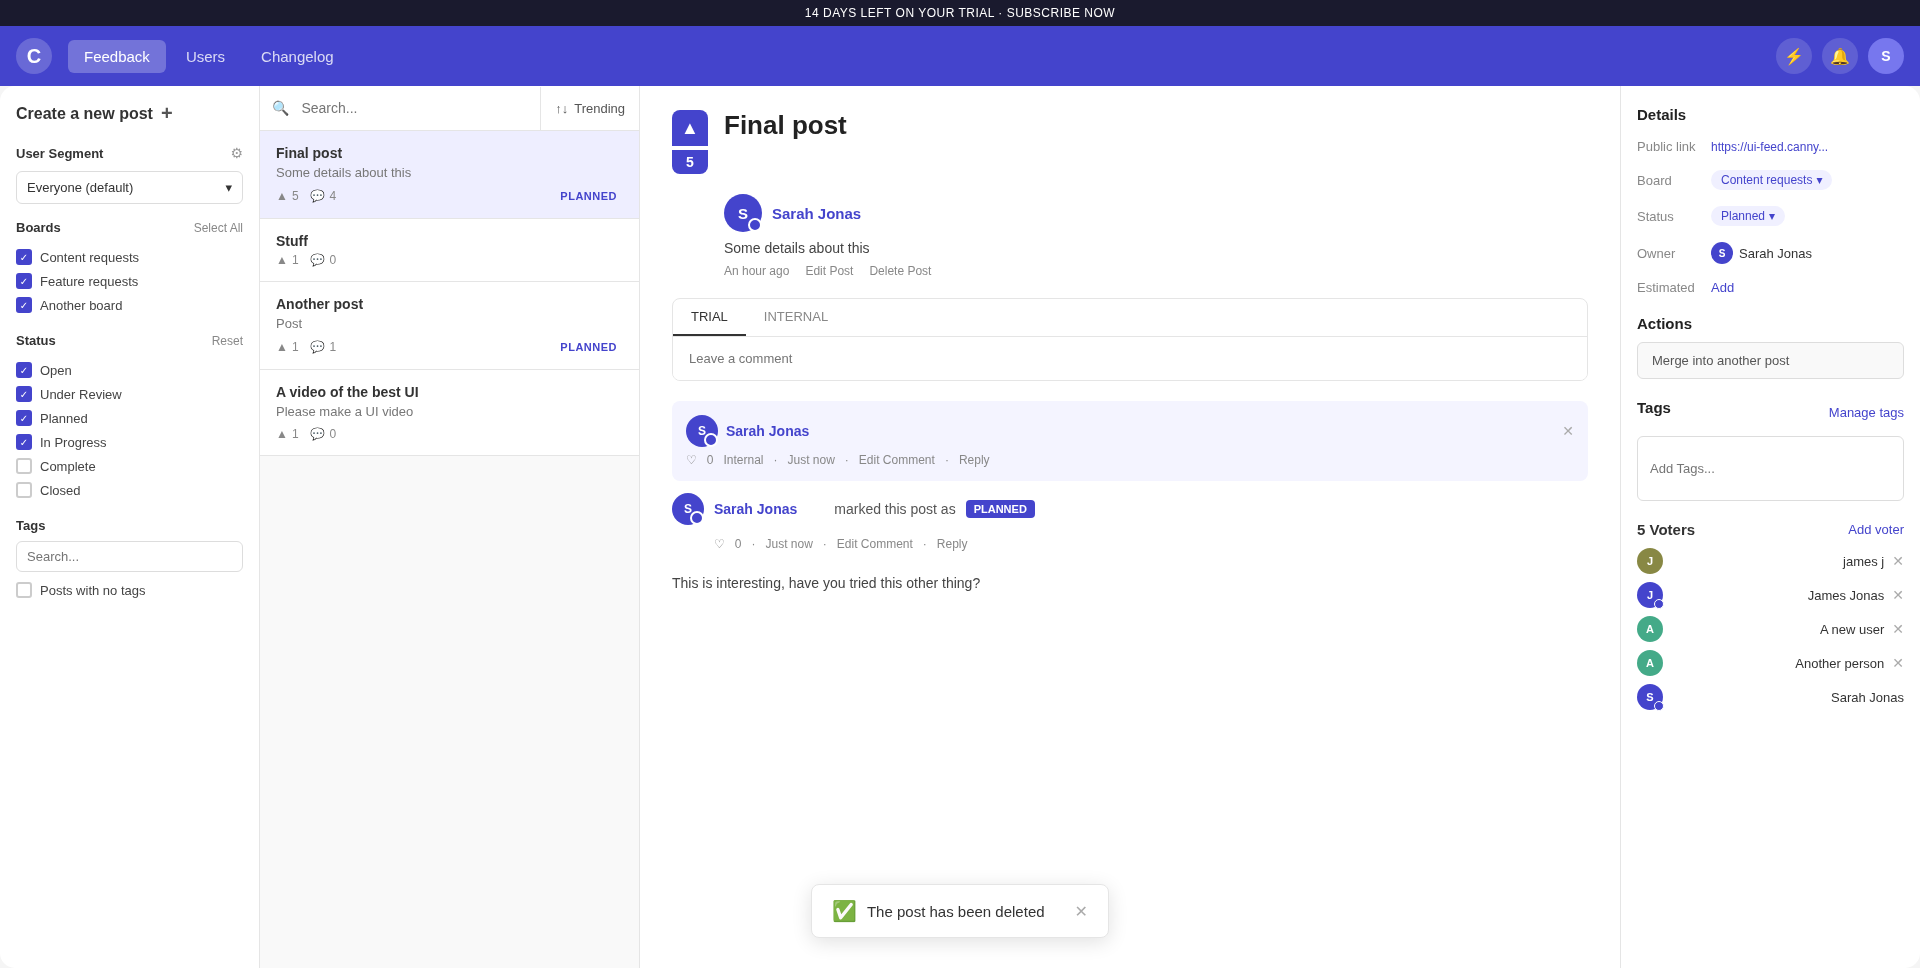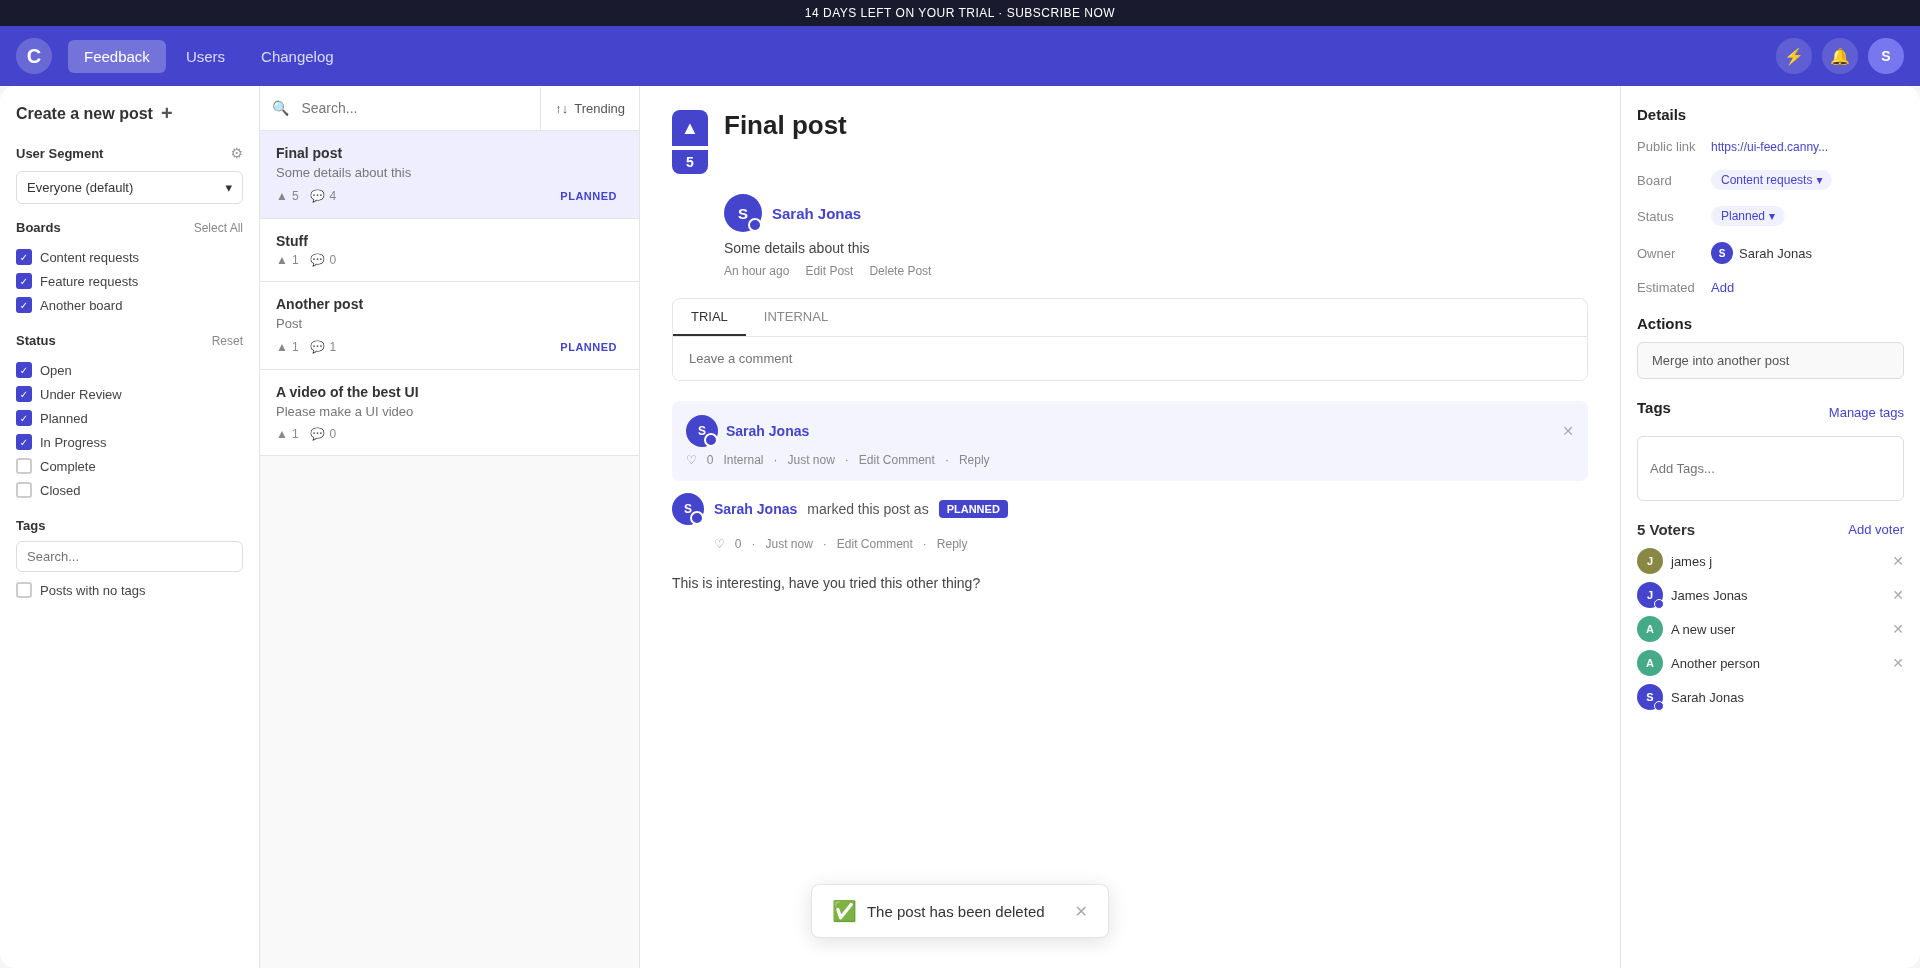--- a/index.html
+++ b/index.html
@@ -274,21 +274,21 @@
     .activity-author-name { font-weight: 600; color: #4444cc; font-size: 14px; }
     .activity-text { font-size: 14px; color: #333; margin-bottom: 6px; }
     .activity-meta { display: flex; gap: 10px; font-size: 12px; color: #888; }
     .activity-meta span { cursor: pointer; }
 
     .activity-event {
       display: flex; align-items: center; gap: 10px;
       margin-bottom: 12px;
     }
     .event-author-name { font-weight: 600; color: #4444cc; font-size: 14px; }
-    .event-text { font-size: 14px; color: #555; }
+    .event-text { font-size: 14px; color: #555; margin-left: 27px; }
     .planned-badge {
       background: #4444cc; color: #fff;
       font-size: 11px; font-weight: 700;
       padding: 3px 8px; border-radius: 4px;
     }
 
     .activity-comment2 { font-size: 14px; color: #444; padding-top: 8px; }
 
     
     .toast {
@@ -359,21 +359,21 @@
 
     .tags-input {
       width: 100%;
       border: 1px solid #ddd;
       border-radius: 6px;
       padding: 24px 12px;
       font-size: 13px; color: #999;
       outline: none;
     }
 
-    .voters-section { margin-bottom: 32px; }
+    .voters-section { margin-bottom: 32px; text-align: right; }
     .voters-header {
       display: flex; align-items: center; justify-content: space-between;
       margin-bottom: 10px;
     }
     .voters-title { font-size: 15px; font-weight: 700; }
     .add-voter-link { font-size: 13px; color: #4444cc; cursor: pointer; }
     .voter-row {
       display: flex; align-items: center; gap: 8px;
       margin-bottom: 8px;
     }

